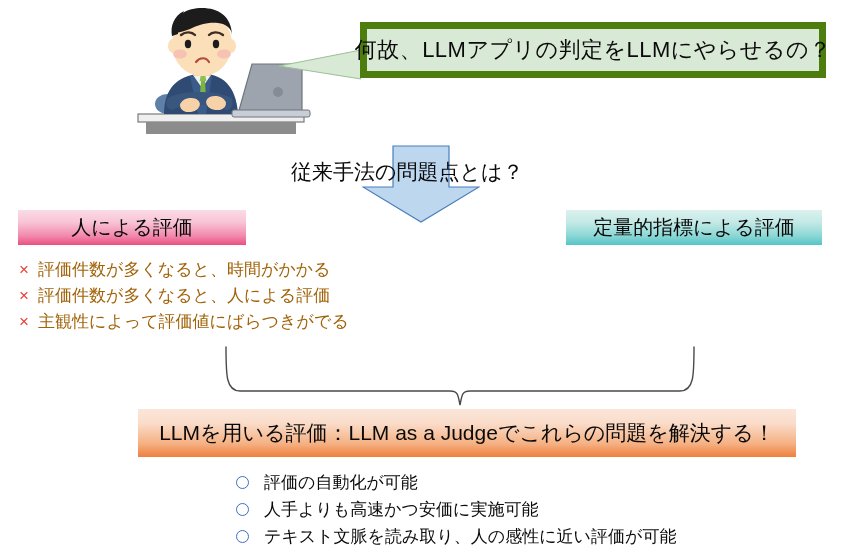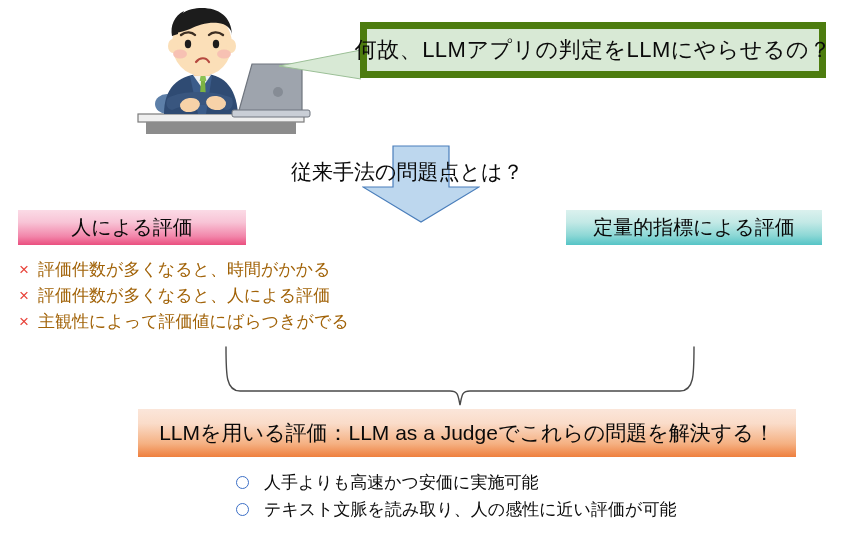--- a/index.html
+++ b/index.html
@@ -276,20 +276,26 @@
 
   <div class="orange-box">
     <span class="orange-text">LLMを用いる評価：LLM as a Judgeでこれらの問題を解決する！</span>
   </div>
 
   <div class="olist">
     <div class="orow">
       <span class="omark">
           <span class="ocircle"></span>
         </span>
+      <span class="otext">評価の自動化が可能</span>
+    </div>
+    <div class="orow">
+      <span class="omark">
+          <span class="ocircle"></span>
+        </span>
       <span class="otext">人手よりも高速かつ安価に実施可能</span>
     </div>
     <div class="orow">
       <span class="omark">
           <span class="ocircle"></span>
         </span>
       <span class="otext">テキスト文脈を読み取り、人の感性に近い評価が可能</span>
     </div>
   </div>
 

